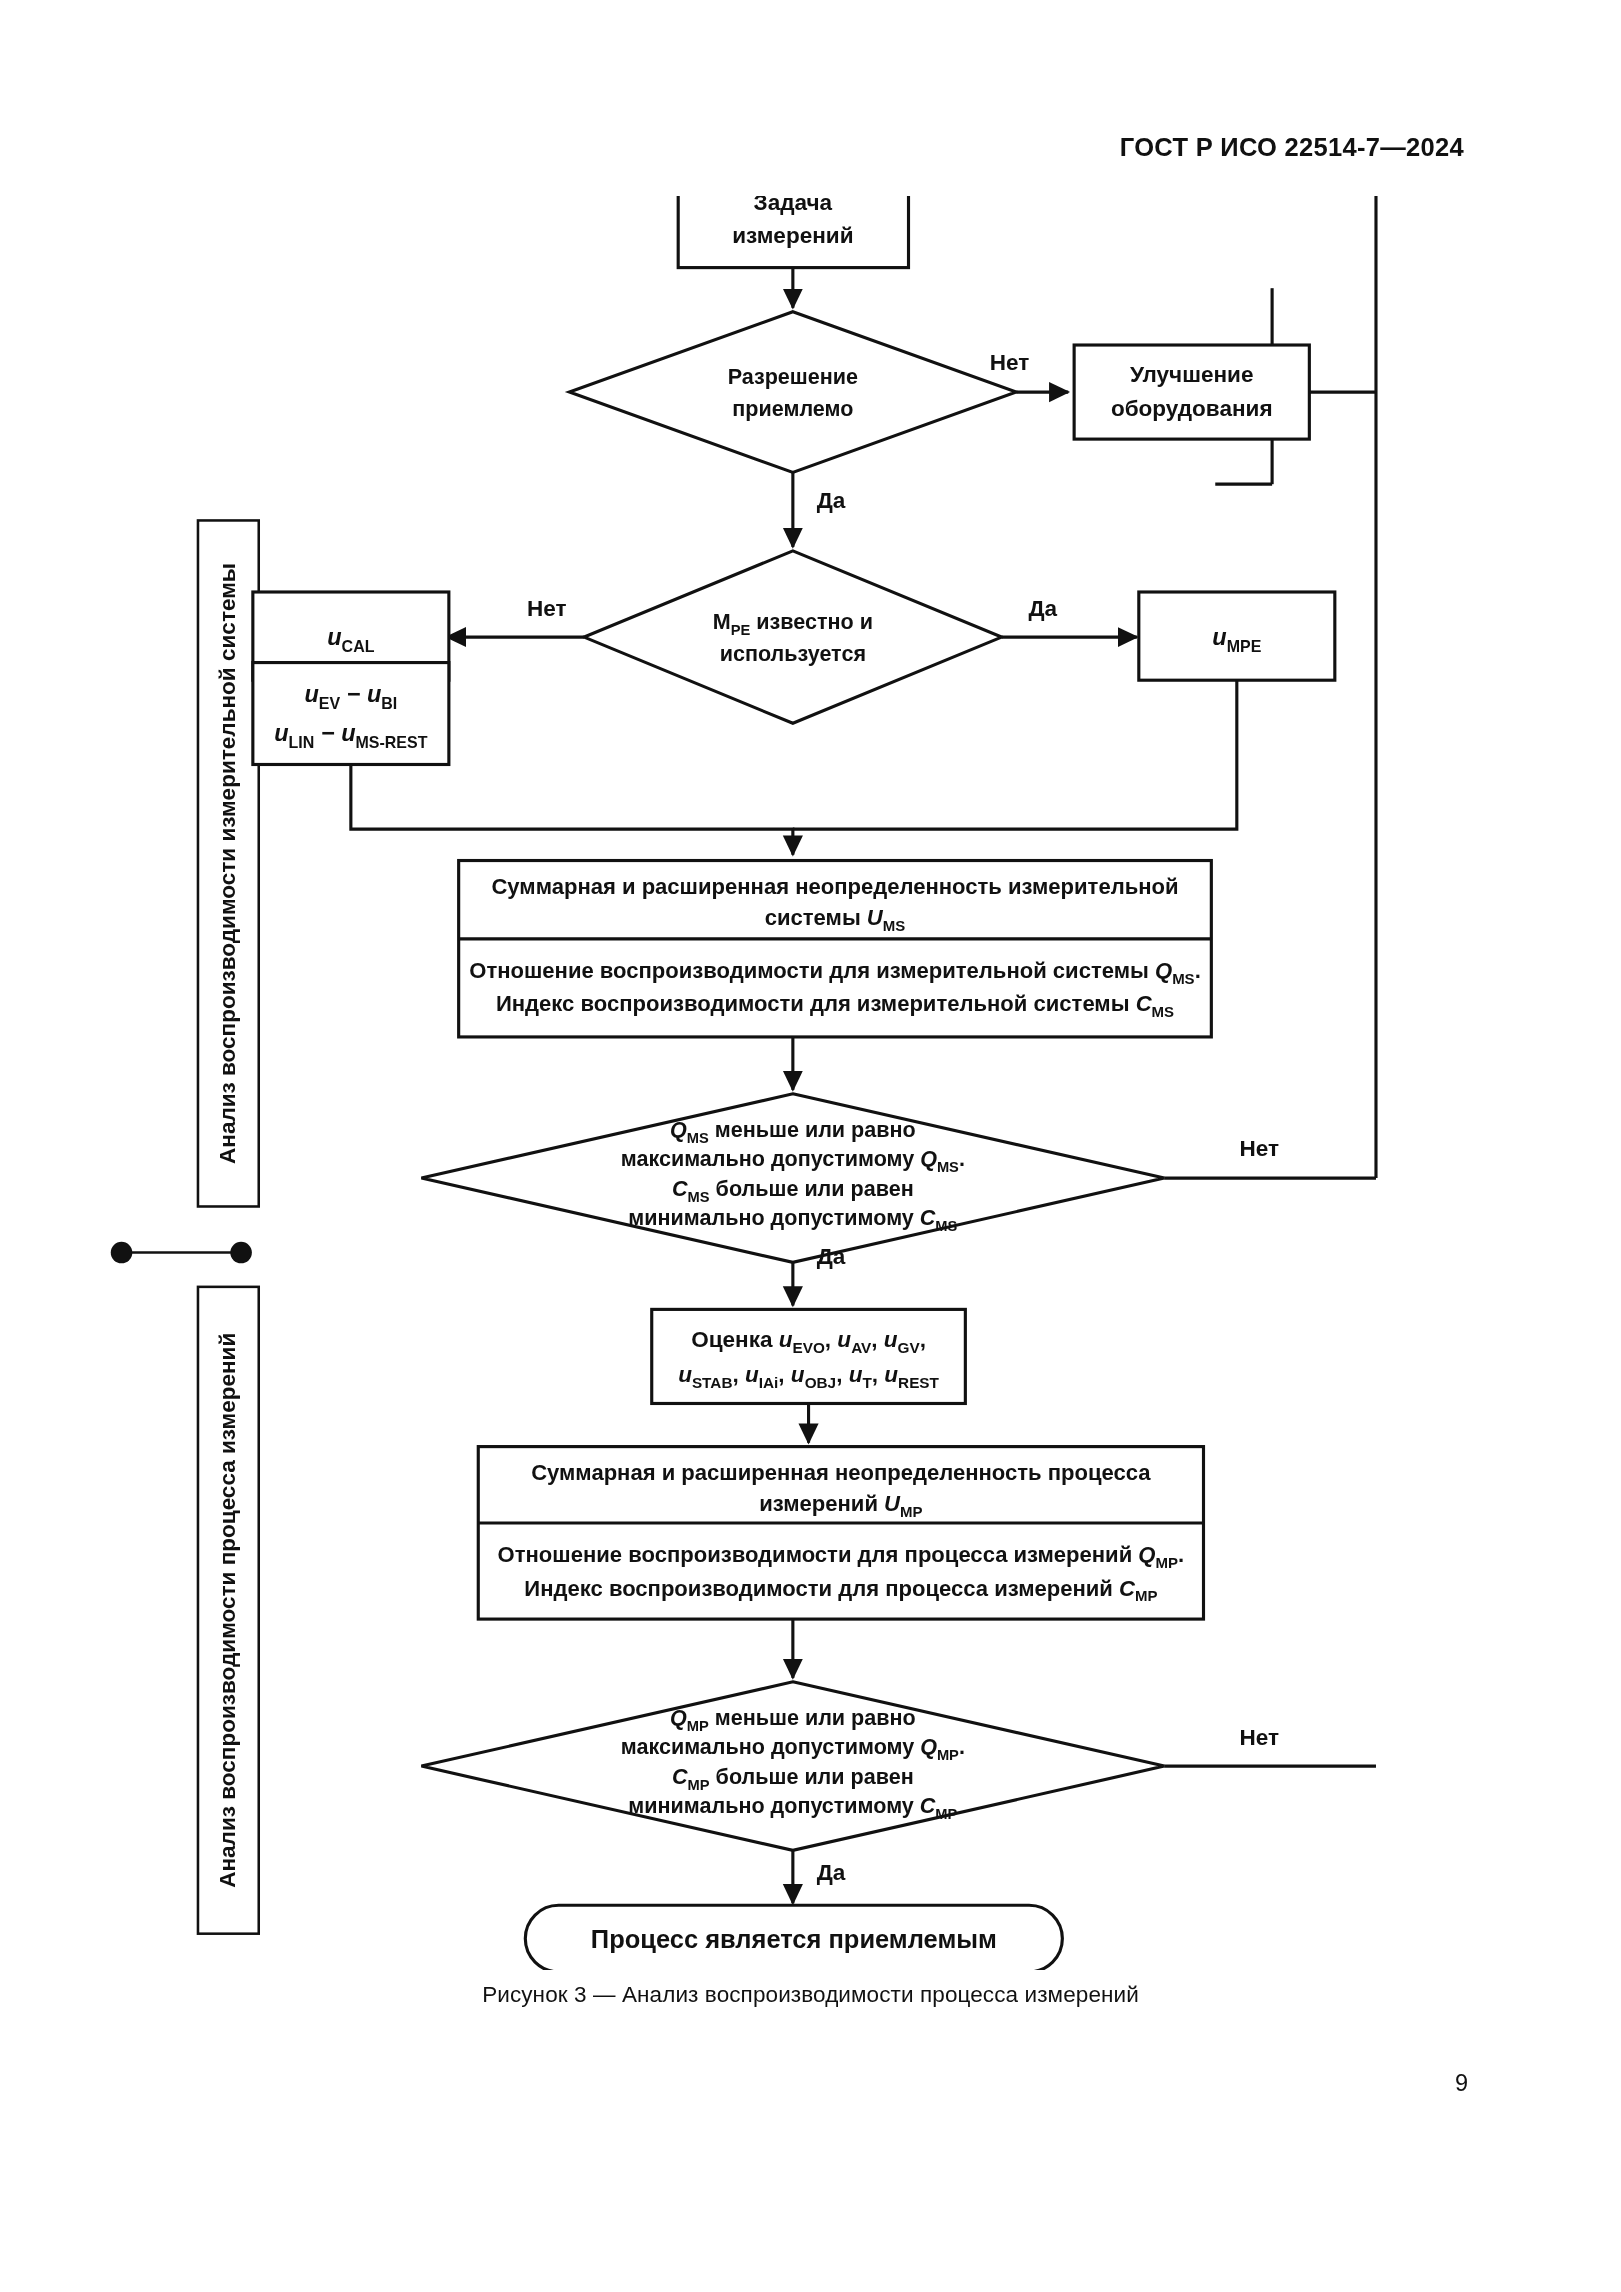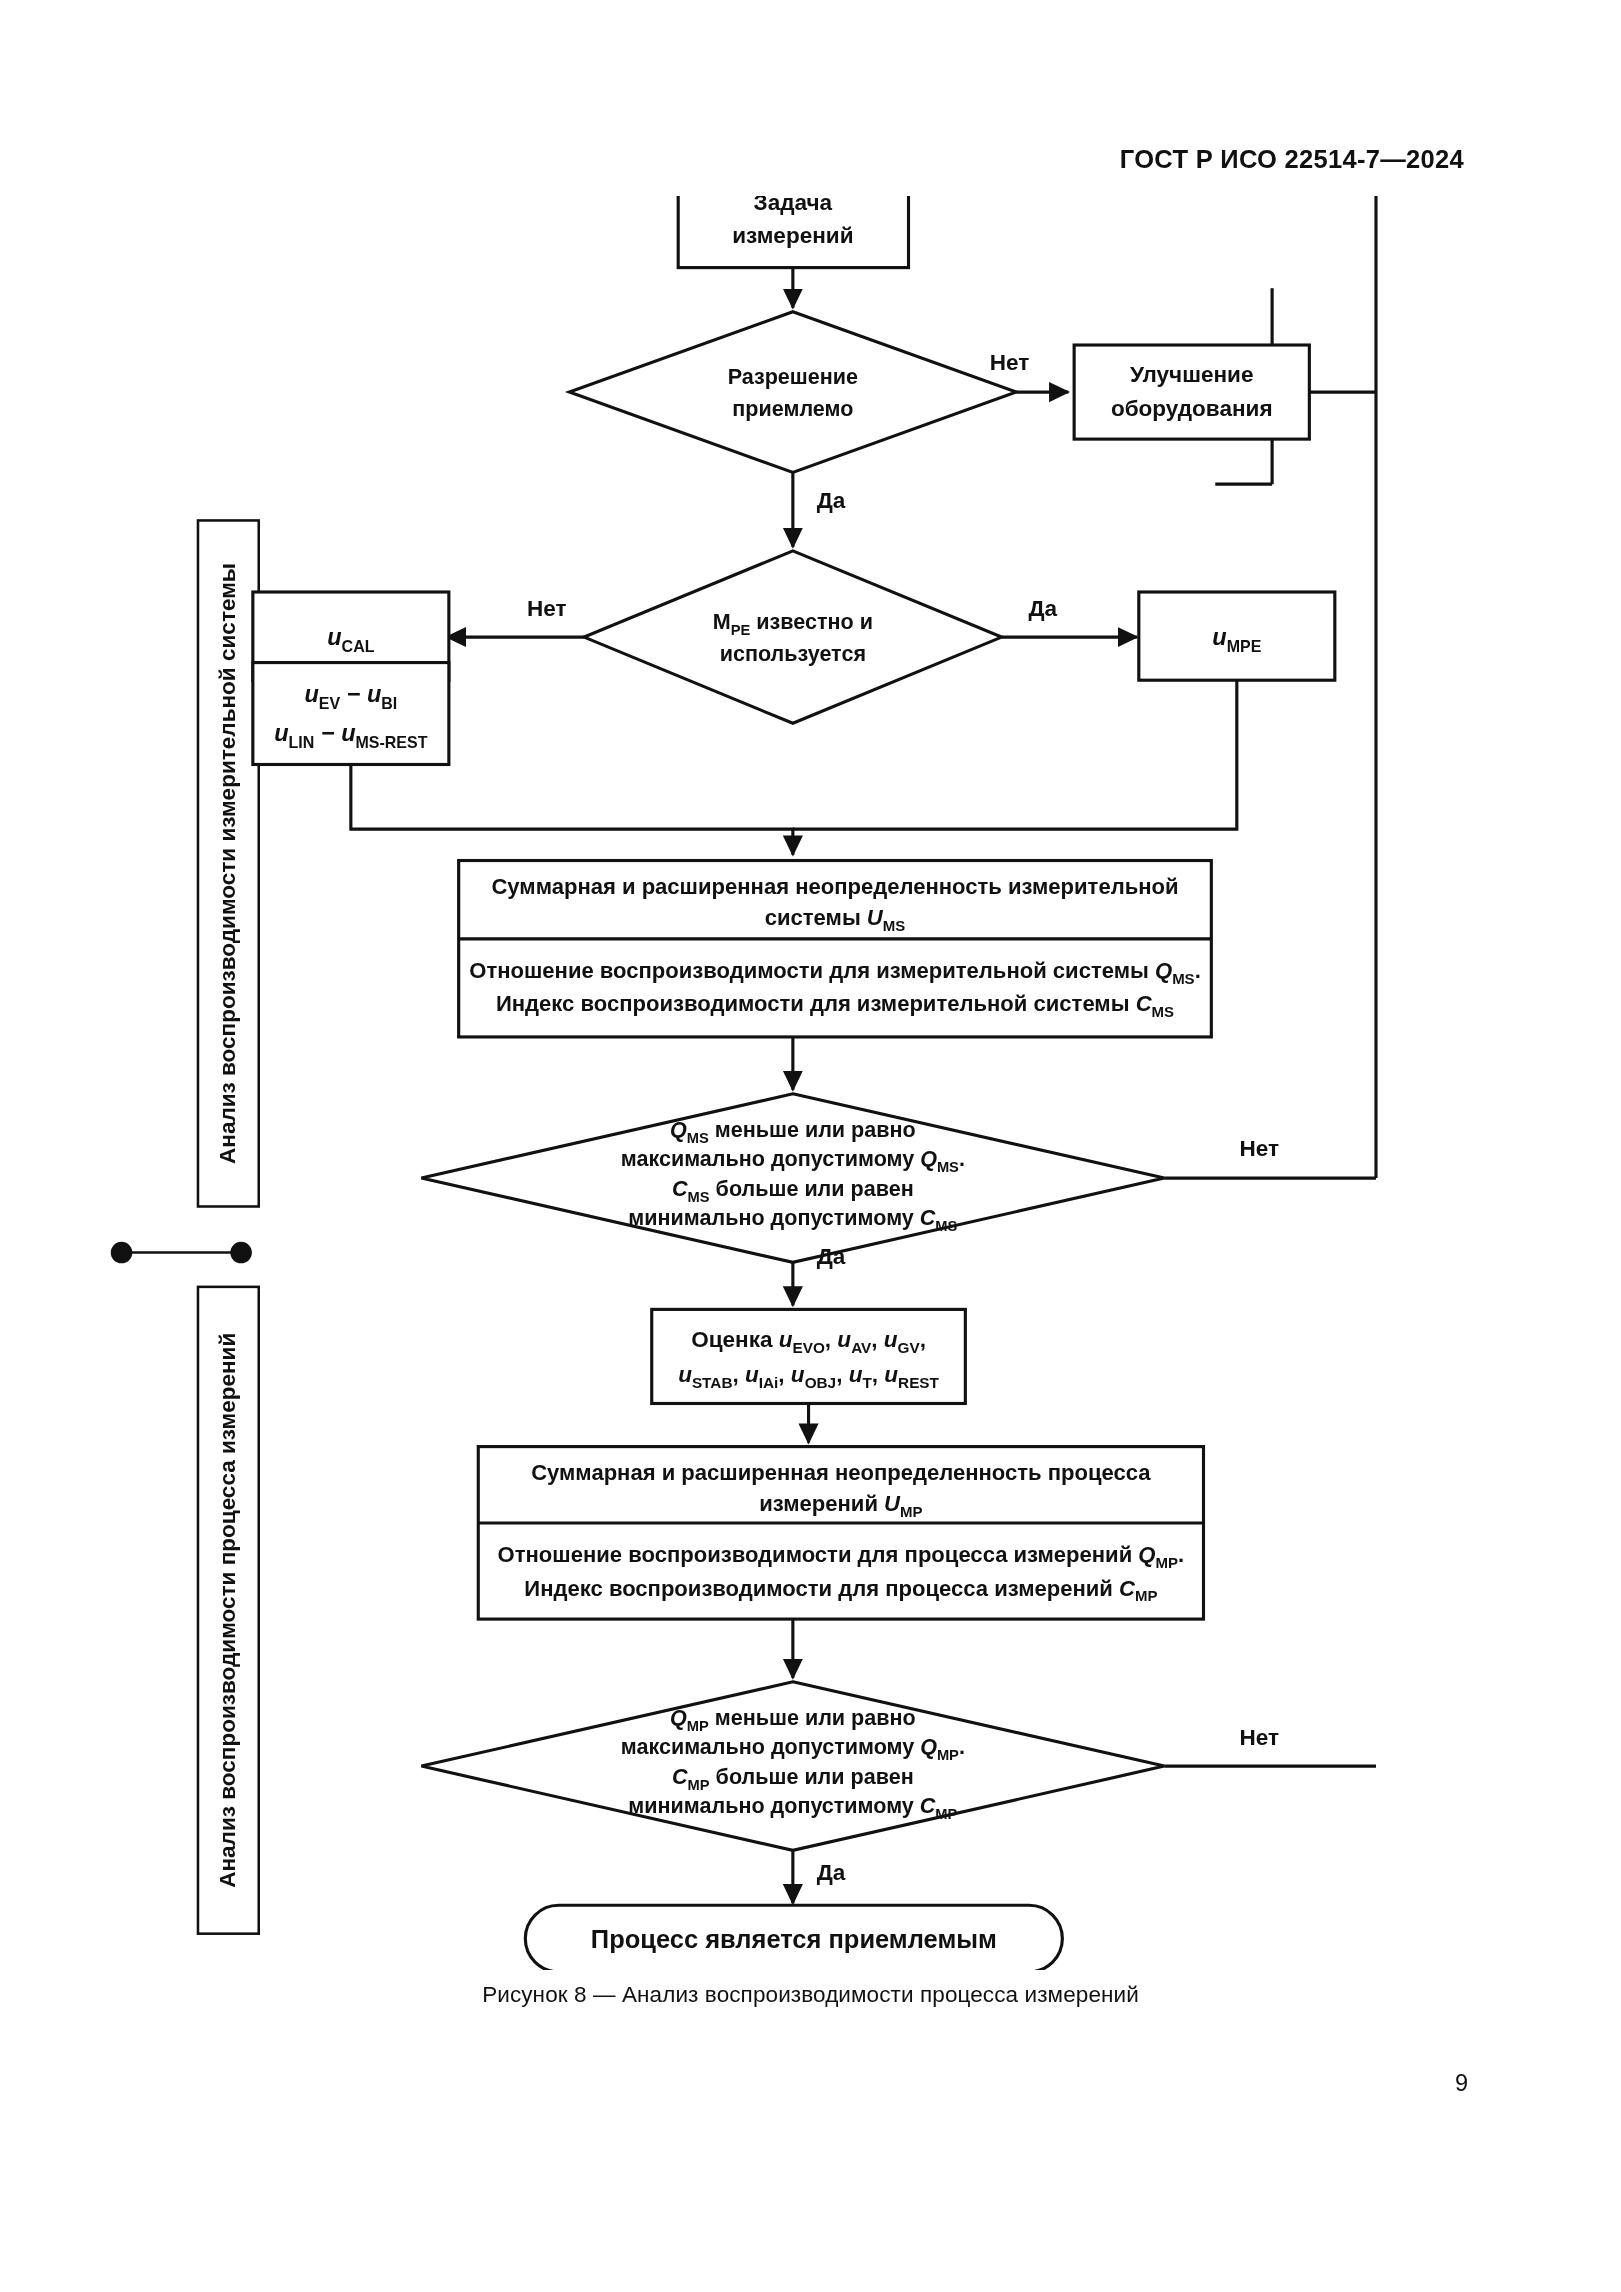--- a/index.html
+++ b/index.html
@@ -18,21 +18,21 @@
   }
 
   .page {
     position: absolute;
     inset: 0;
   }
 
   
   .page-header {
     position: absolute;
-    top: 145px;
+    top: 133px;
     right: 157px;
     font-size: 25.5px;
     font-weight: bold;
     letter-spacing: 0.3px;
     white-space: nowrap;
   }
 
   
   .figure {
     position: absolute;
@@ -236,18 +236,18 @@
       <text class="t-edge" x="848" y="1718">Да</text>
 
       <g>
         <rect class="shape" x="536" y="1744" width="548" height="68" rx="34" ry="34"></rect>
         <text class="t-term" x="810" y="1788">Процесс является приемлемым</text>
       </g>
 
     </svg>
   </div>
 
-  <div class="figure-caption">Рисунок 8 — Анализ воспроизводимости процесса измерений</div>
+  <div class="figure-caption">Рисунок 3 — Анализ воспроизводимости процесса измерений</div>
 
   <div class="folio">9</div>
 
 </div>
 
 
 </body></html>

